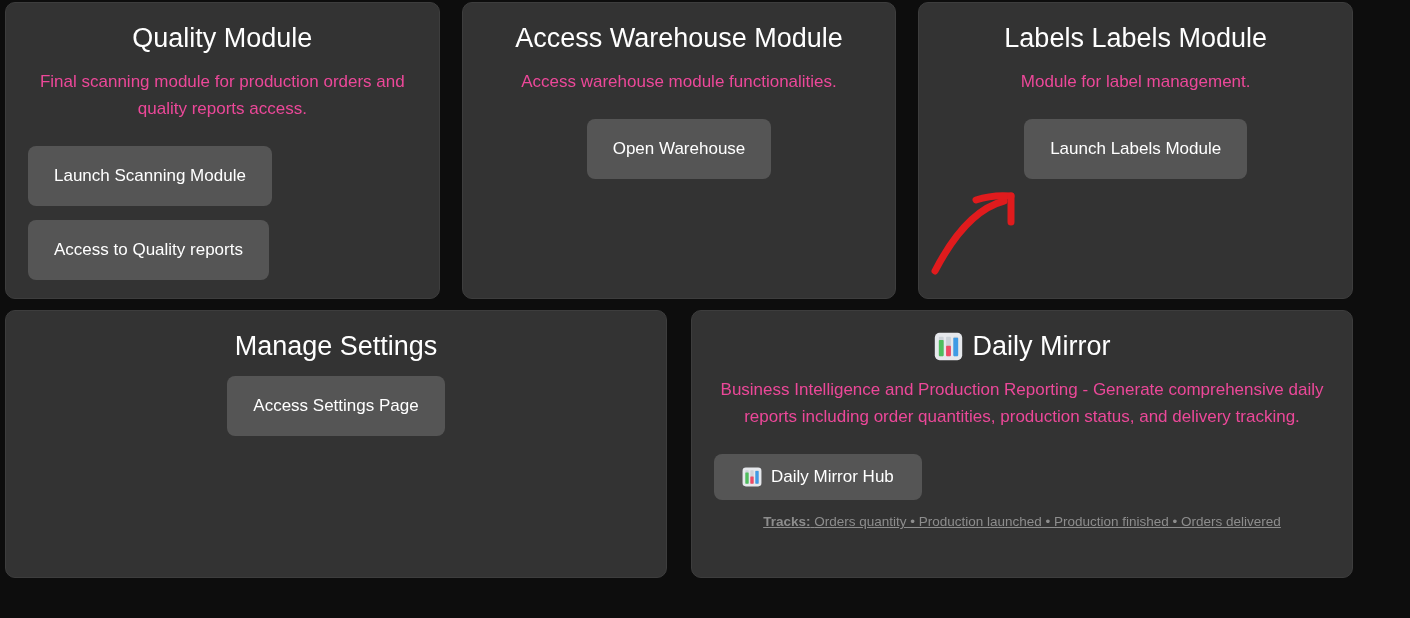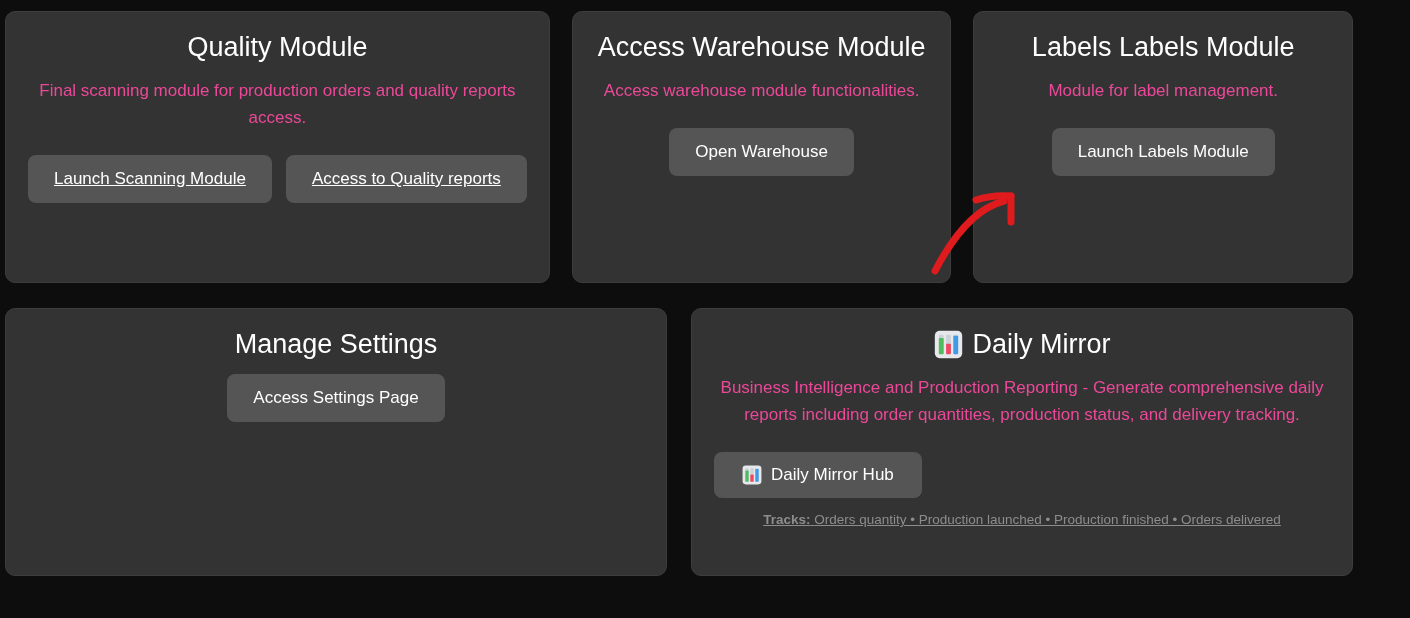--- a/index.html
+++ b/index.html
@@ -2,21 +2,21 @@
 <html><head>
 <meta charset="utf-8">
 <style>
   html,body{margin:0;padding:0;}
   body{
     width:1410px;height:618px;position:relative;overflow:hidden;
     background:#0d0d0d;
     font-family:"Liberation Sans", sans-serif;
     -webkit-font-smoothing:antialiased;
   }
-  .board{position:absolute;left:5px;top:11px;width:1348px;display:flex;flex-direction:column;gap:25px;}
+  .board{position:absolute;left:5px;top:2px;width:1348px;display:flex;flex-direction:column;gap:11px;}
   .row{display:flex;}
   .row-top{gap:22px;}
   .row-bottom{gap:24px;}
   .card{
     box-sizing:border-box;flex:1;
     background:#333333;border:1px solid #3d3d3d;border-radius:10px;
     padding:20px 22px 18px;color:#ffffff;position:relative;
   }
   .row-top .card{min-height:272px;}
   .row-bottom .card{min-height:268px;}
@@ -24,24 +24,24 @@
     margin:0 0 14px;font-size:27px;font-weight:400;line-height:31px;
     text-align:center;color:#ffffff;
     display:flex;align-items:center;justify-content:center;gap:10px;
   }
   .card-desc{
     margin:0 0 24px;font-size:17px;line-height:27px;text-align:center;color:#ec4899;
   }
   .btn{
     display:inline-flex;align-items:center;justify-content:center;gap:9px;
     background:#555555;color:#ffffff;border:none;border-radius:8px;
-    height:48px;padding:0 26px;font-size:17px;font-family:inherit;cursor:pointer;
+    height:60px;padding:0 26px;font-size:17px;font-family:inherit;cursor:pointer;
     white-space:nowrap;
   }
-  .btn-stack{display:flex;align-items:flex-start;gap:14px;text-decoration:underline;}
+  .btn-stack{display:flex;flex-direction:column;align-items:flex-start;gap:14px;}
   .btn-center{display:flex;justify-content:center;}
   .btn-left{display:flex;justify-content:flex-start;}
   .btn-sm{height:46px;padding:0 28px;}
   .tracks{
     margin-top:14px;text-align:center;font-size:13.5px;color:#8d8d8d;line-height:16px;text-decoration:underline;
   }
   .tracks b{font-weight:700;color:#8d8d8d;}
   .emoji-lg{width:29px;height:29px;flex:0 0 auto;}
   .emoji-sm{width:20px;height:20px;flex:0 0 auto;}
   .arrow-overlay{position:absolute;left:0;top:0;pointer-events:none;}

